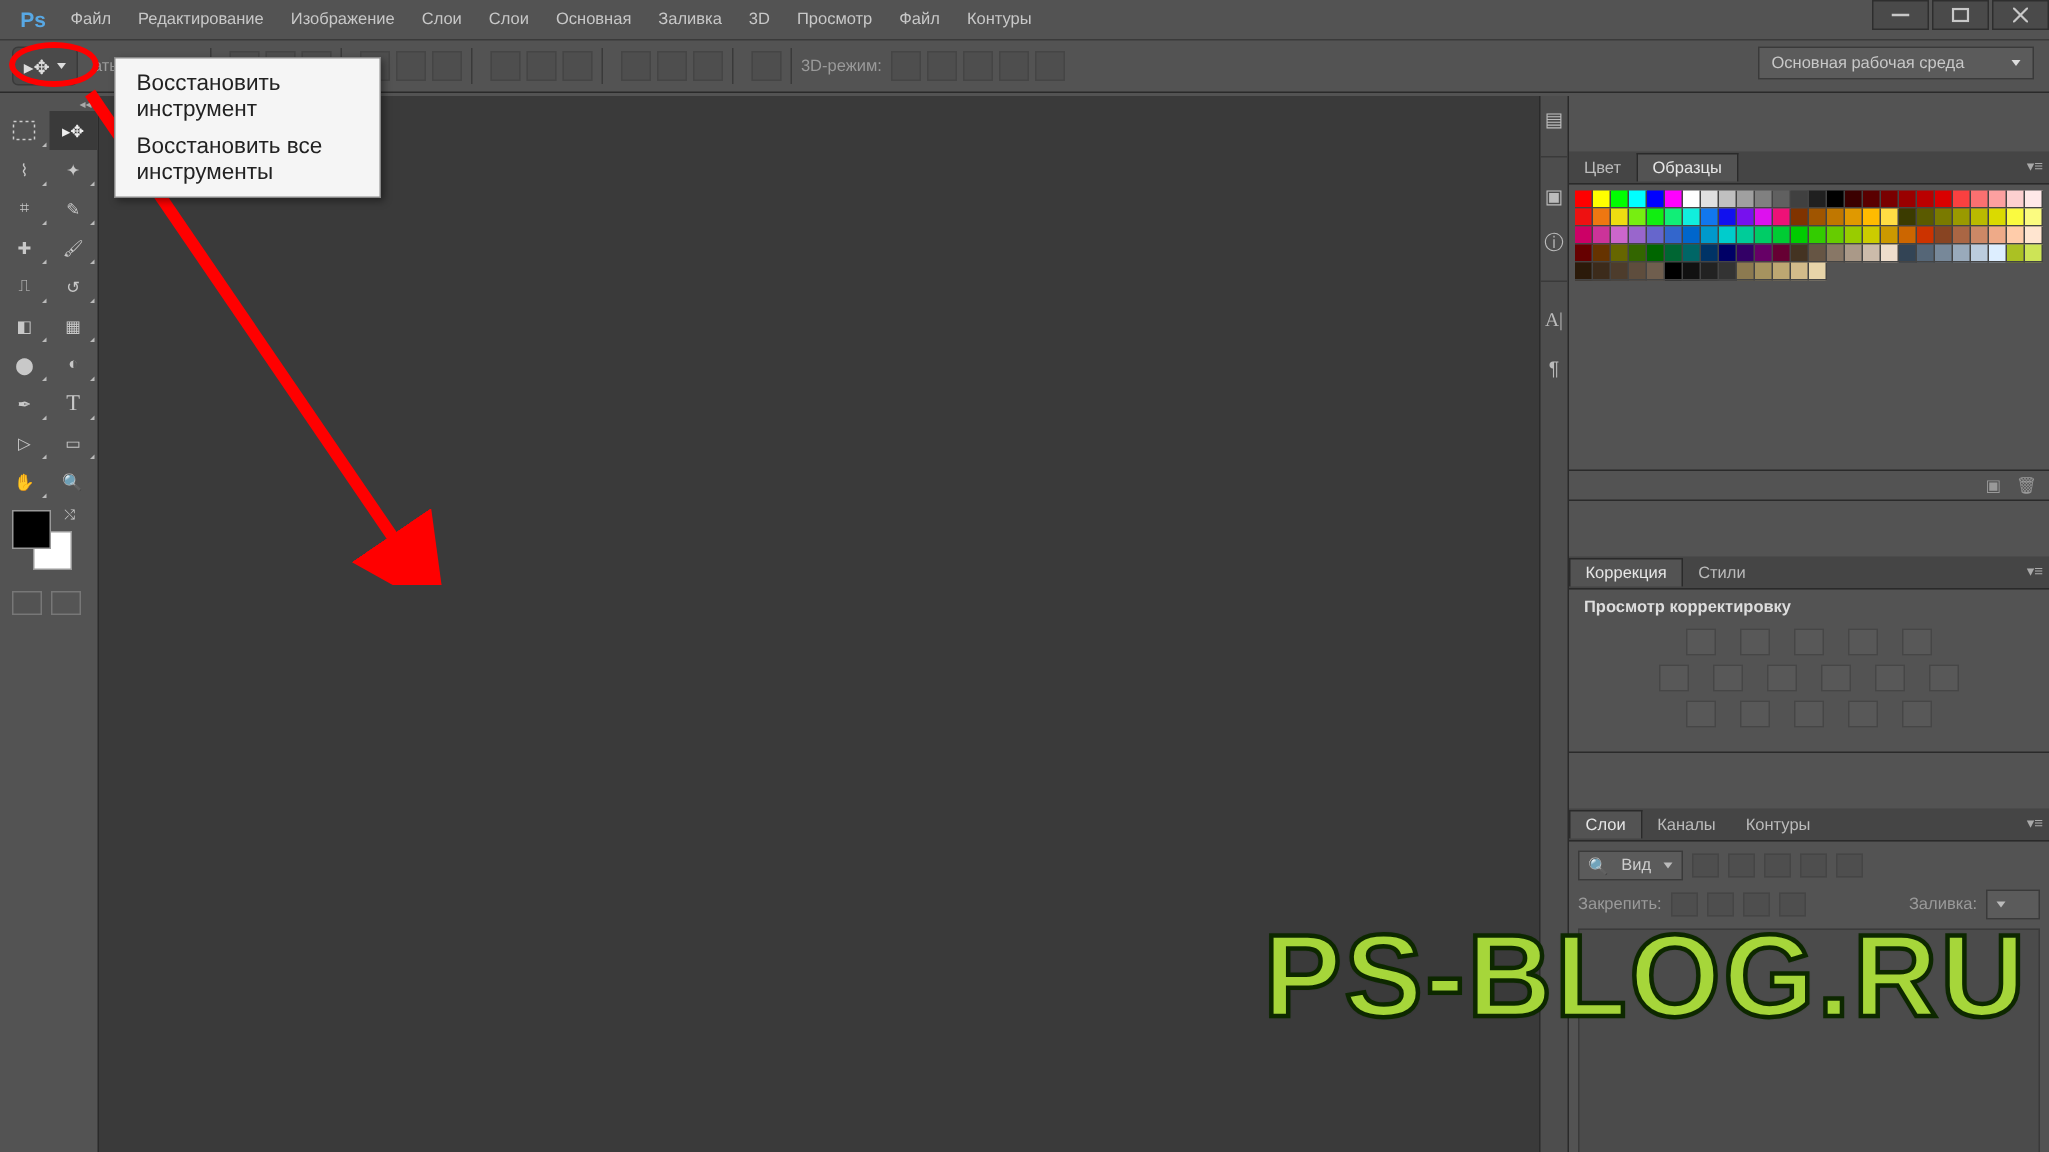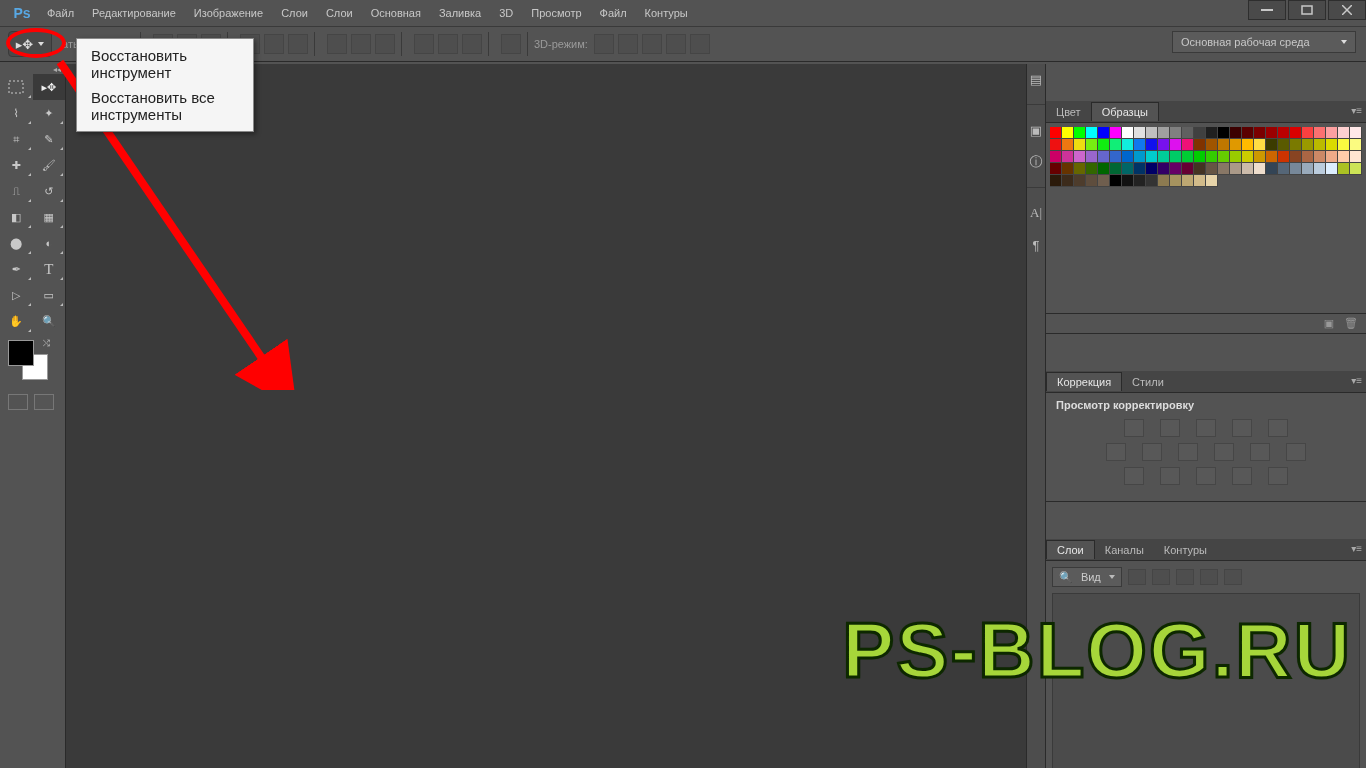--- a/index.html
+++ b/index.html
@@ -463,20 +463,32 @@
               <span>🔍</span>
               <span>Вид</span>
               <span class="dd"></span>
             </div>
           <div class="licon"></div>
           <div class="licon"></div>
           <div class="licon"></div>
           <div class="licon"></div>
           <div class="licon"></div>
         </div>
+        <div class="lrow">
+          <span class="llab">Закрепить:</span>
+          <div class="licon"></div>
+          <div class="licon"></div>
+          <div class="licon"></div>
+          <div class="licon"></div>
+          <span style="flex:1"></span>
+          <span class="llab">Заливка:</span>
+          <div class="lsel" style="width:36px">
+              <span class="dd"></span>
+            </div>
+        </div>
         <div class="layer-area"></div>
       </div>
       <div class="layer-footer">
         <span>⛓</span>
         <span>ƒx</span>
         <span>◯</span>
         <span>◐</span>
         <span>🗀</span>
         <span>▣</span>
         <span>🗑</span>

